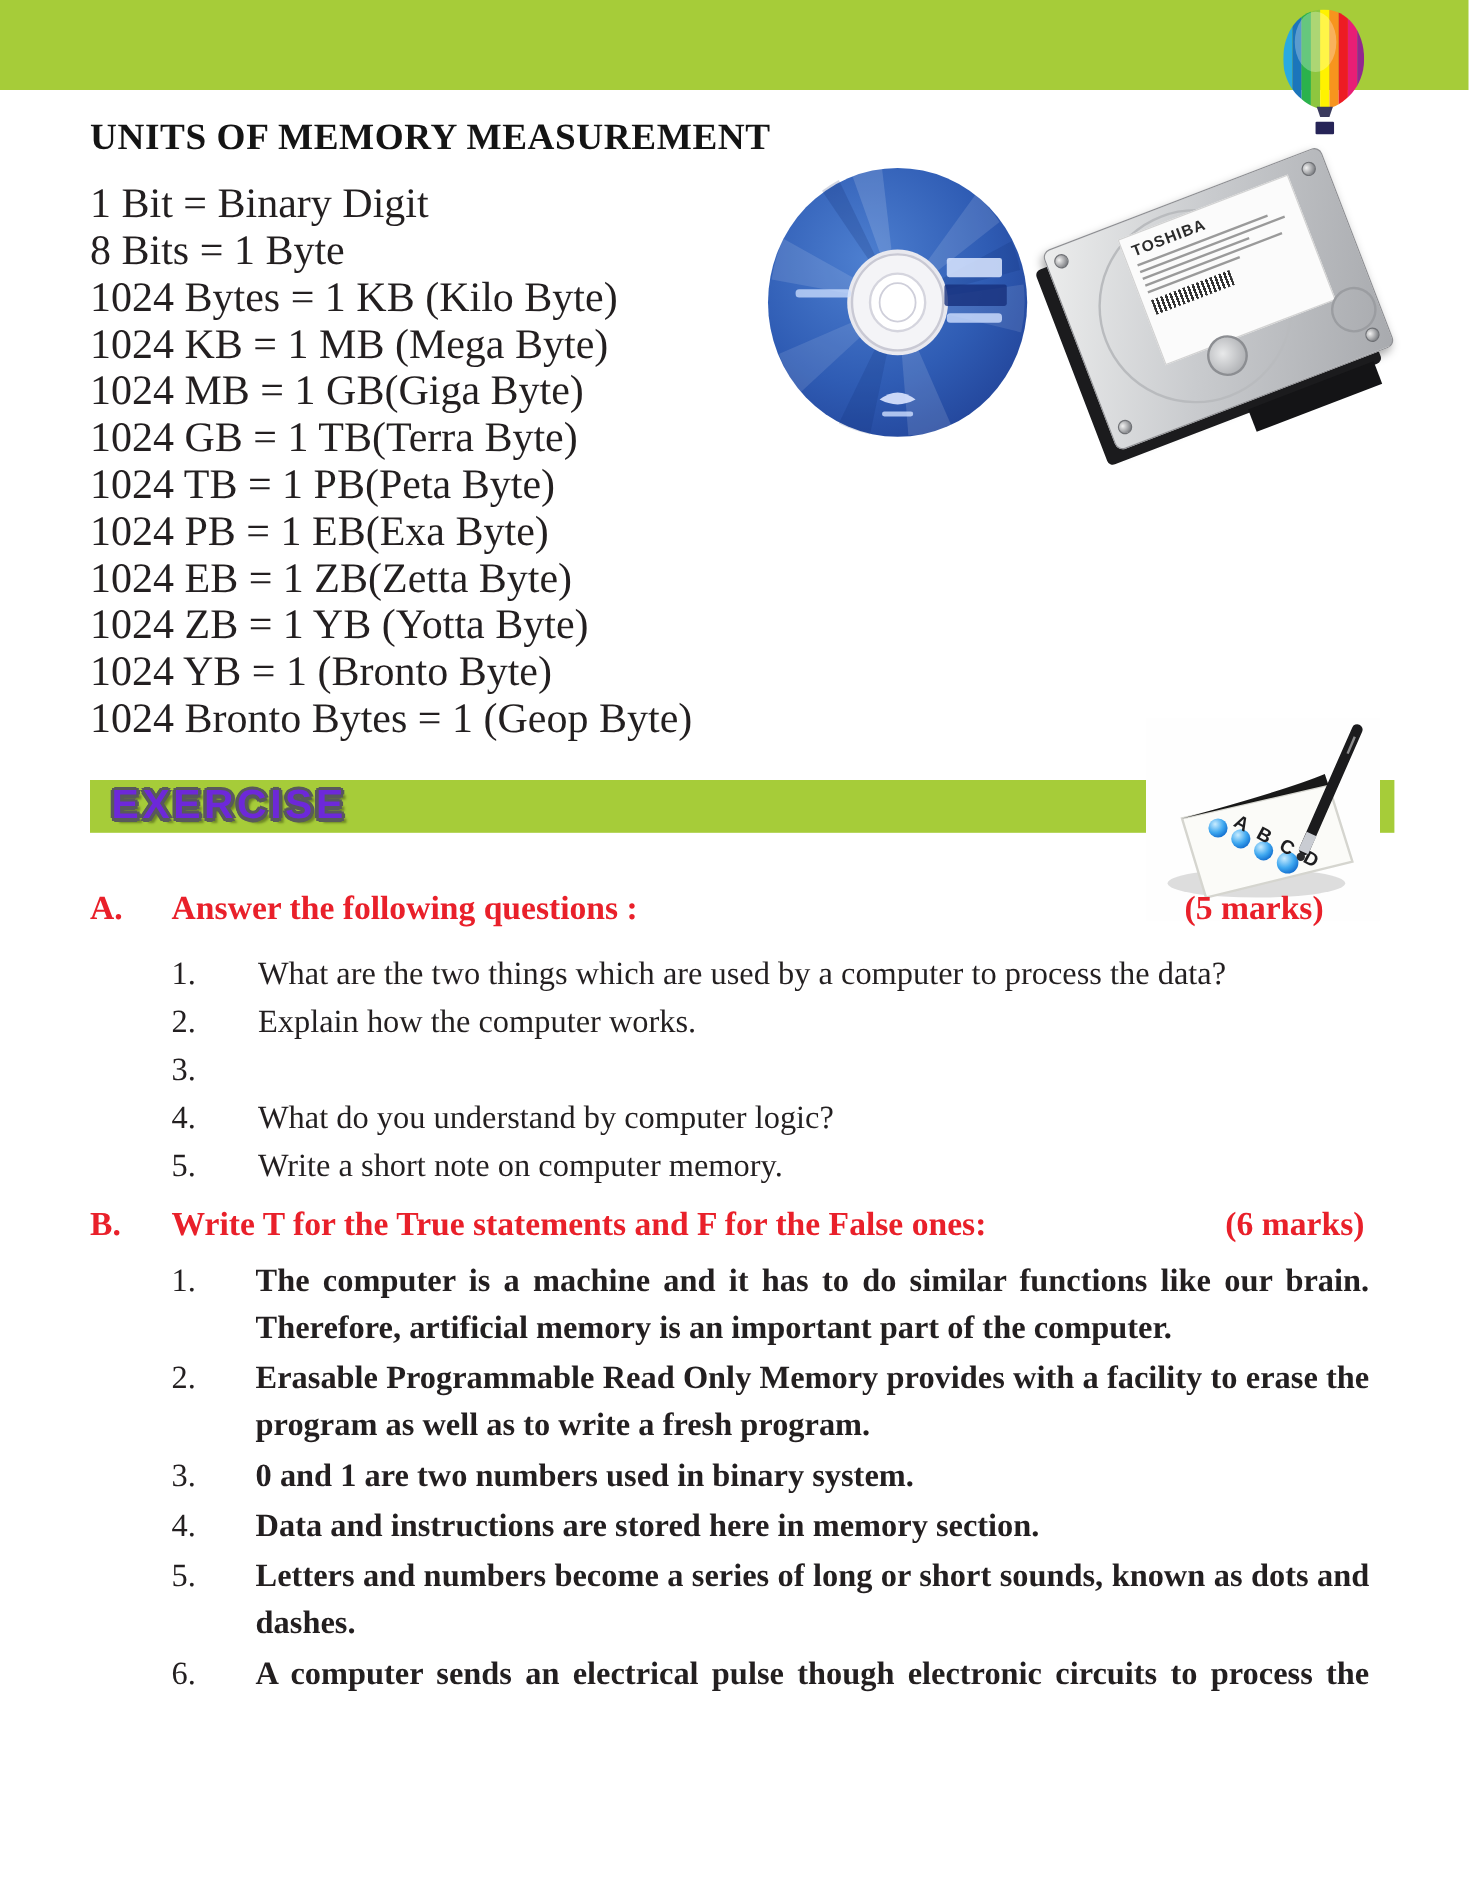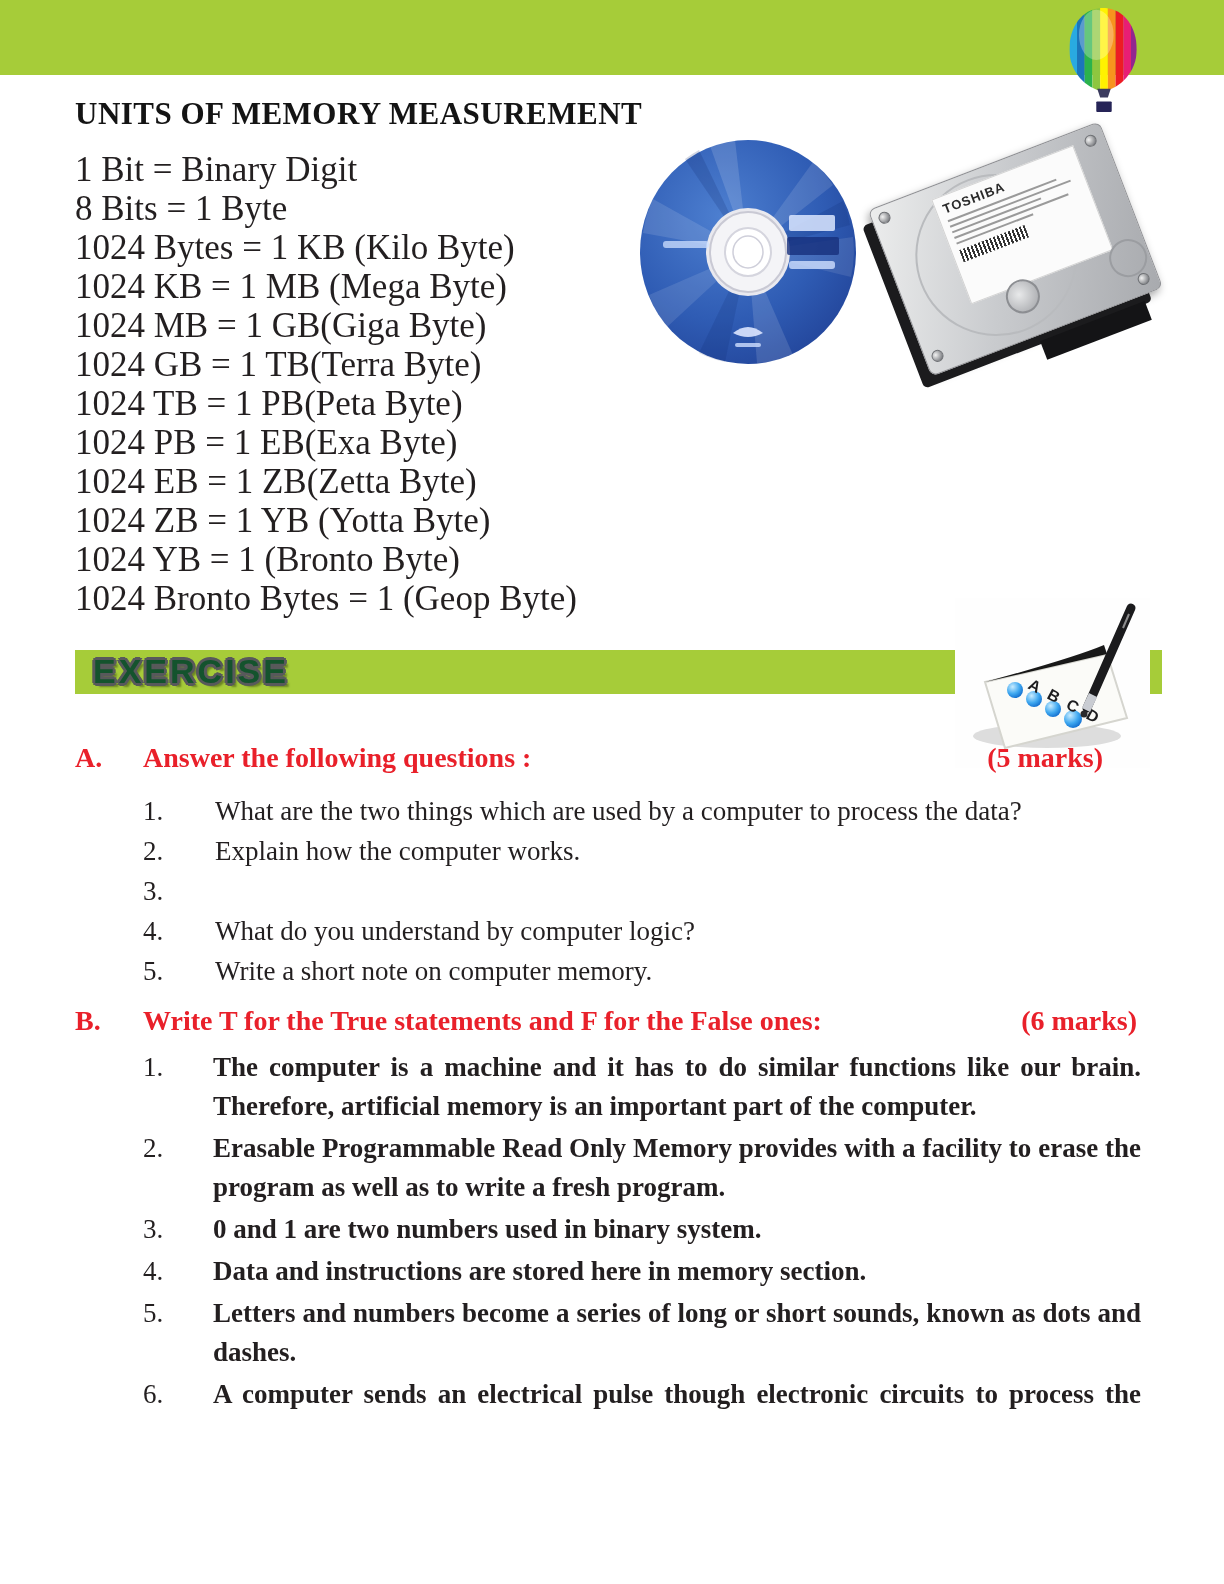--- a/index.html
+++ b/index.html
@@ -38,21 +38,21 @@
          background:radial-gradient(circle at 35% 35%,#f2f2f2,#808286 75%);border:1px solid #6f7175;}
   .hdd-spindle{position:absolute;left:96px;top:118px;width:30px;height:30px;border-radius:50%;
                background:radial-gradient(circle at 40% 40%,#e8e9ea,#9fa1a5);border:2px solid #8c8e92;}
   .hdd-hole{position:absolute;left:206px;top:118px;width:34px;height:34px;border-radius:50%;
             border:2px solid #9b9da1;}
   .hdd-connector{position:absolute;right:22px;bottom:-14px;width:112px;height:20px;background:#141416;}
 
   
   .banner{position:absolute;left:75px;top:650px;width:1087px;height:44px;background:#a6cc39;}
   .banner-label{position:absolute;left:18px;top:2px;font-family:"Liberation Sans",sans-serif;
-        font-weight:bold;font-size:34px;letter-spacing:3px;color:#14532d;
+        font-weight:bold;font-size:34px;letter-spacing:3px;color:#6d28d9;
         text-shadow:3px 0 0 #58595b,-3px 0 0 #58595b,0 3px 0 #58595b,0 -3px 0 #58595b,
                     2px 2px 0 #58595b,-2px 2px 0 #58595b,2px -2px 0 #58595b,-2px -2px 0 #58595b,
                     4px 4px 2px rgba(0,0,0,.35);}
   .notepad{position:absolute;left:955px;top:598px;width:195px;height:170px;z-index:1;}
 
   
   .sec-header{position:absolute;display:flex;font-weight:bold;font-size:28px;color:#e9202a;z-index:2;}
   .sec-header .sec-letter{width:68px;flex:none;}
   .sec-header .sec-marks{margin-left:auto;text-align:right;}
   .secA{left:75px;top:742px;width:1028px;}

